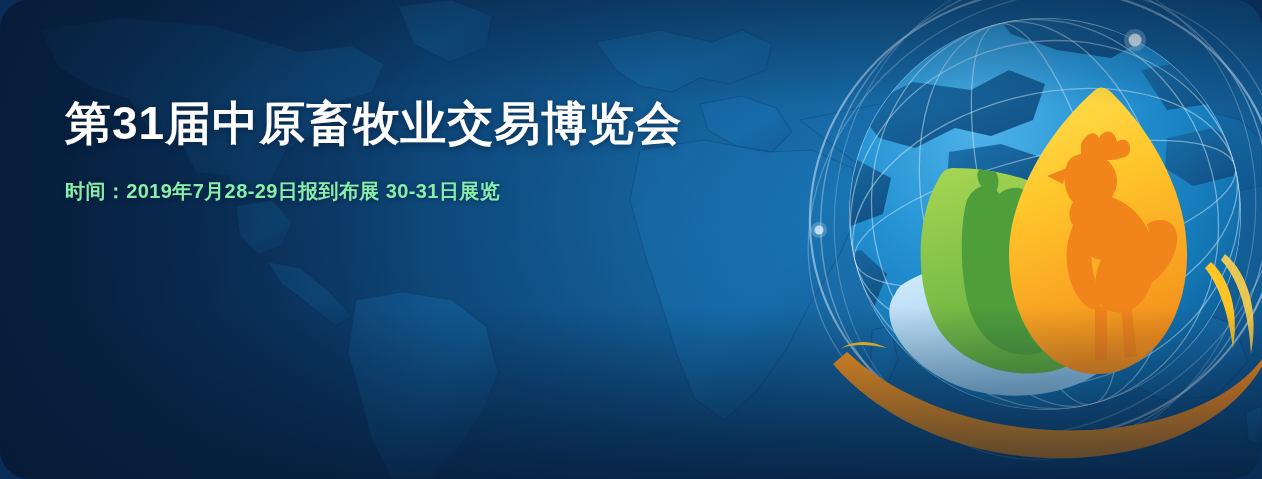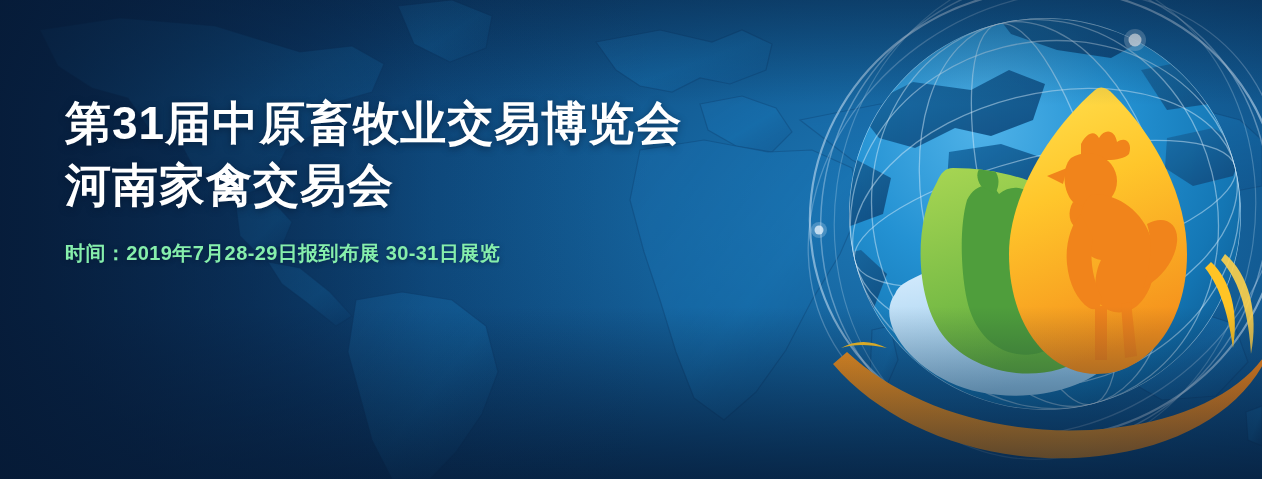--- a/index.html
+++ b/index.html
@@ -6,20 +6,21 @@
   html,body{margin:0;padding:0;background:#0a2d57;}
   *{box-sizing:border-box;}
 
   .banner{
     position:relative;
     width:1262px;
     height:479px;
     overflow:hidden;
     font-family:"Liberation Sans","DejaVu Sans",sans-serif;
     background:#0d3a6b;
+    border-radius:29px;
   }
 
   
   .bg-base{
     position:absolute; inset:0;
     background:
       radial-gradient(ellipse 900px 520px at 74% 44%, #1f7ab8 0%, #15649e 28%, #0f4d82 55%, #0c3c6c 78%, #0a2f59 100%),
       linear-gradient(100deg, #0a2750 0%, #0d3a6b 30%, #11538b 62%, #0c3a69 100%);
   }
   .bg-vignette{
@@ -272,19 +273,18 @@
         <circle cx="24" cy="268" r="8" fill="#dbeeff" opacity=".25"></circle>
         <circle cx="24" cy="268" r="4.5" fill="#eaf6ff" opacity=".75"></circle>
       </g>
     </svg>
   </div>
 
   <div class="bg-vignette"></div>
 
   <div class="textblock">
     <div class="title-line">第31届中原畜牧业交易博览会</div>
-    <div class="title-line">河南家禽交易会</div>
     <div class="sub-wrap">
       <div class="sub-line">时间：2019年7月28-29日报到布展 30-31日展览</div>
     </div>
   </div>
 
 </div>
 
 </body></html>

